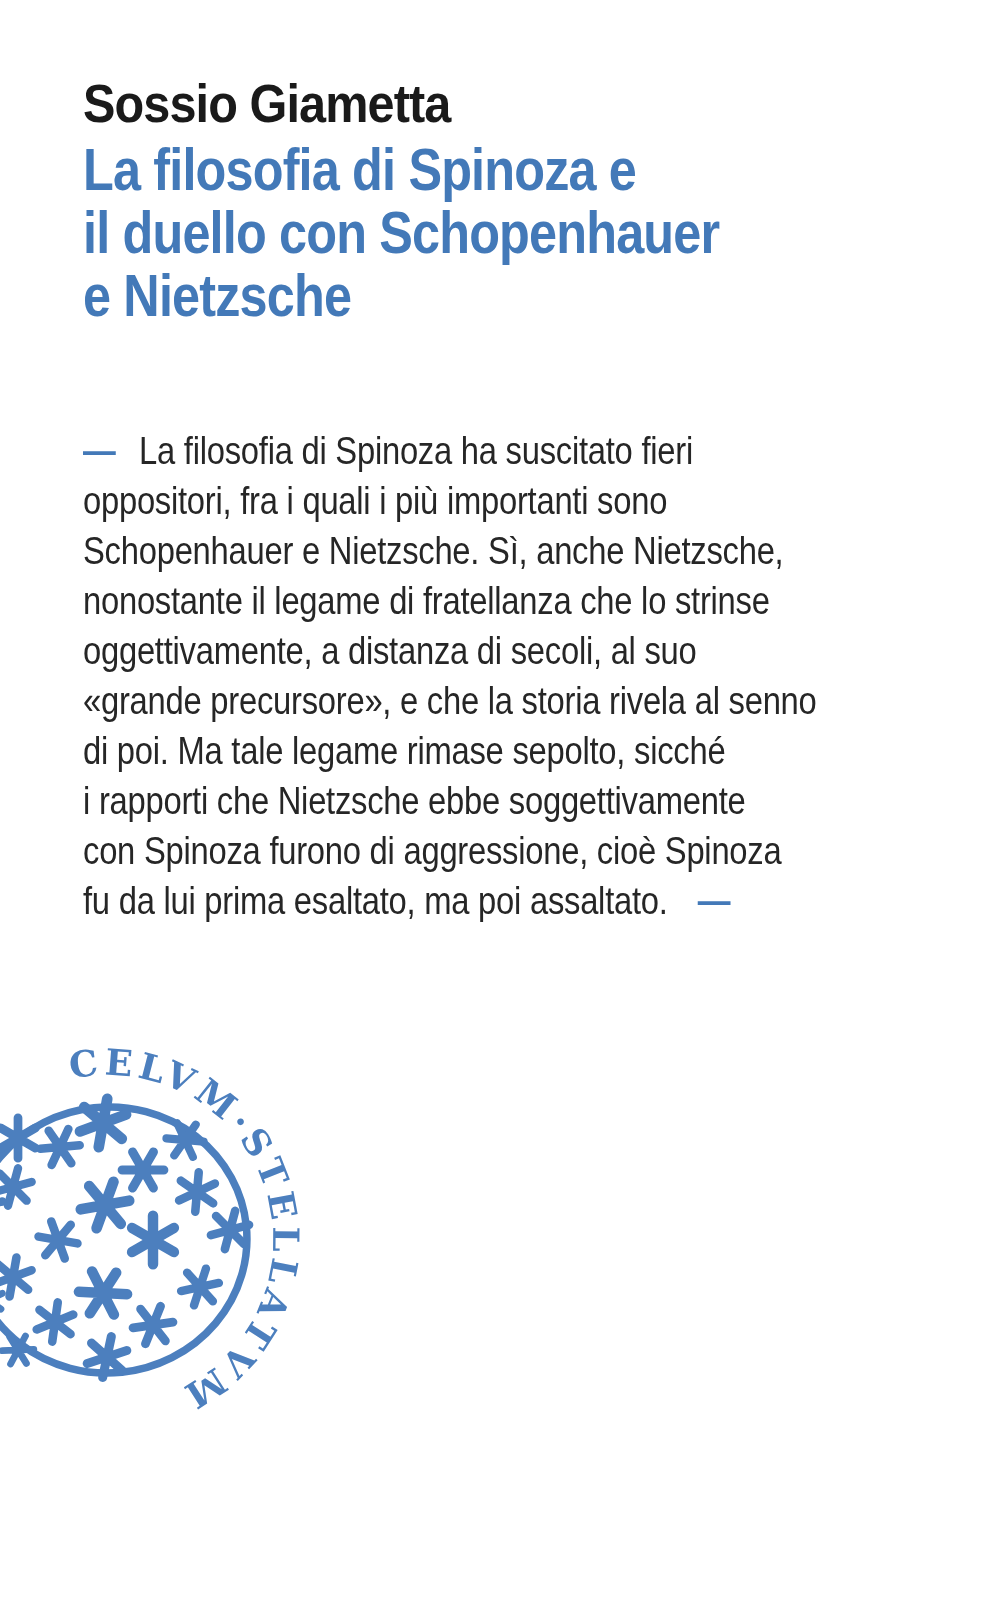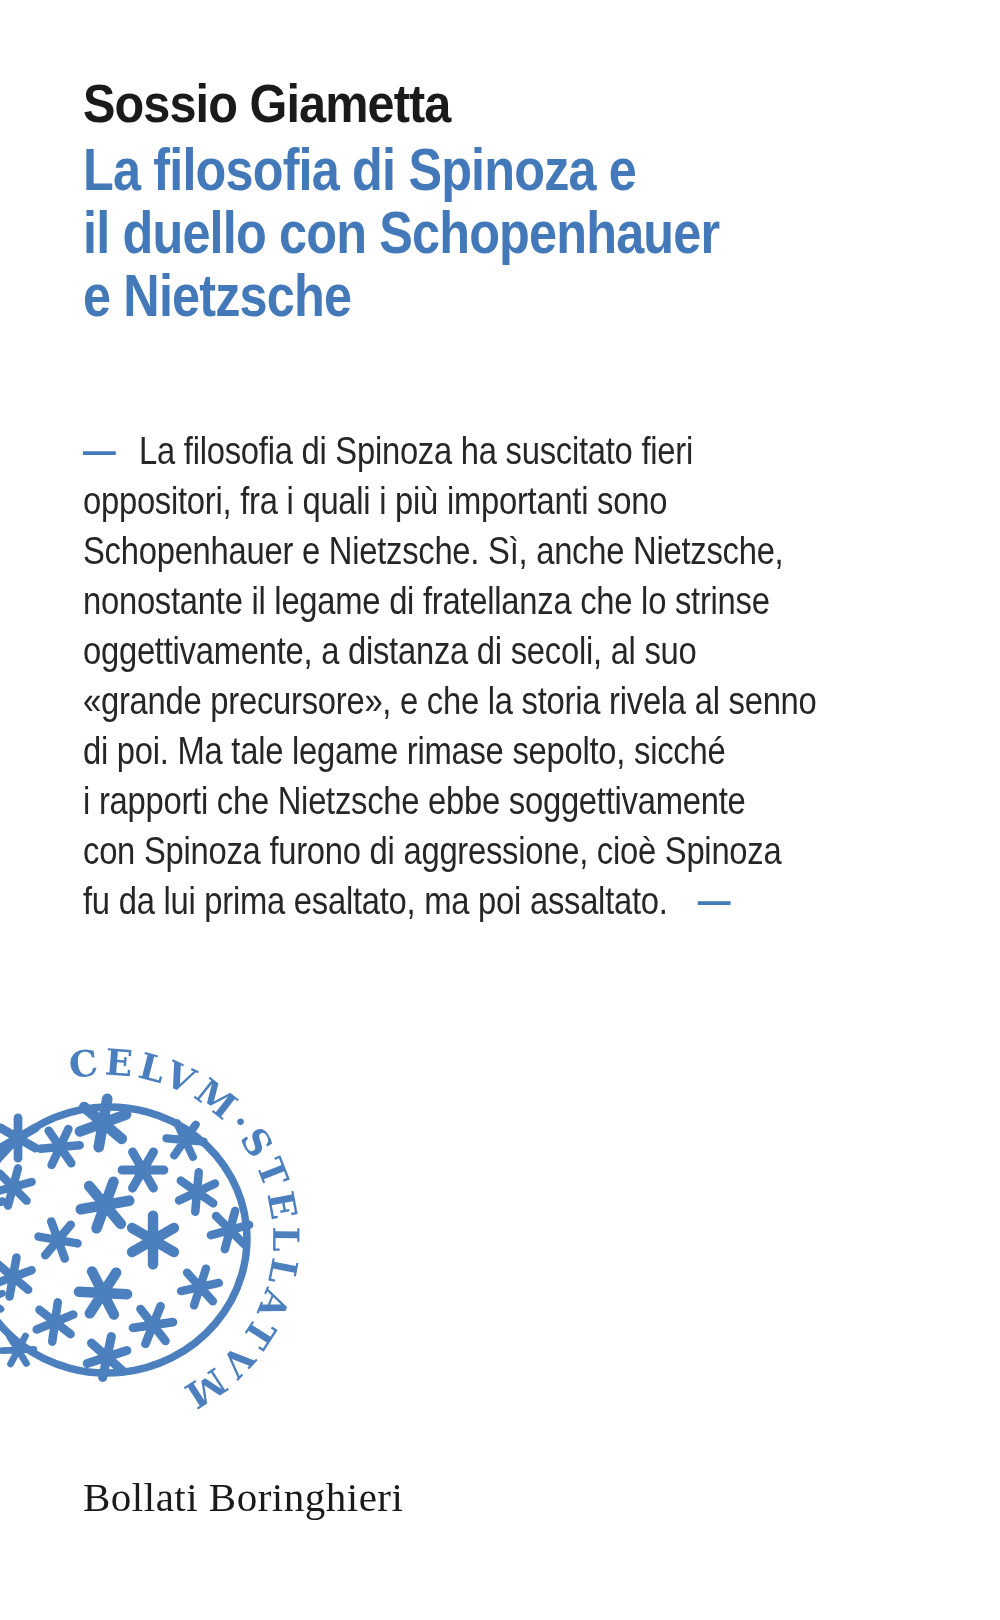--- a/index.html
+++ b/index.html
@@ -140,15 +140,14 @@
         <use href="#star" transform="translate(23,175) rotate(20) scale(0.9)"></use>
         <use href="#star" transform="translate(28,270) rotate(5) scale(0.72)"></use>
       </g>
     </g>
 
     <text class="logo-text">
       <textPath href="#logo-arc">CELVM·STELLATVM</textPath>
     </text>
   </svg>
 
-  <div class="publisher">Bollati Boringhieri</div>
 
 </div>
 
 </body></html>

